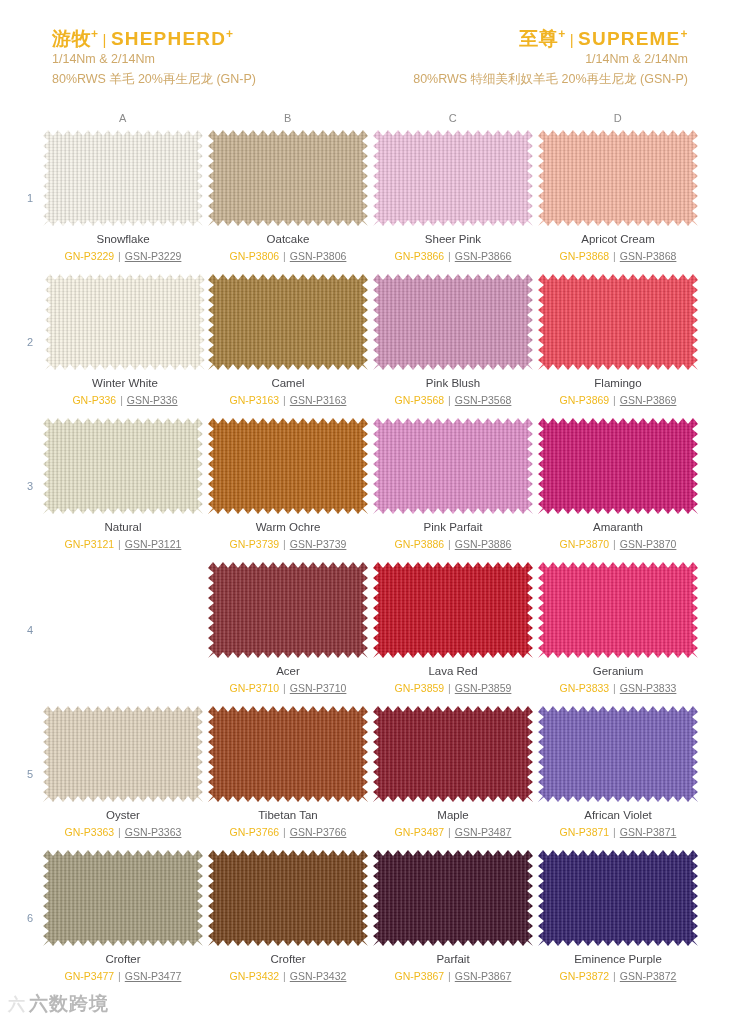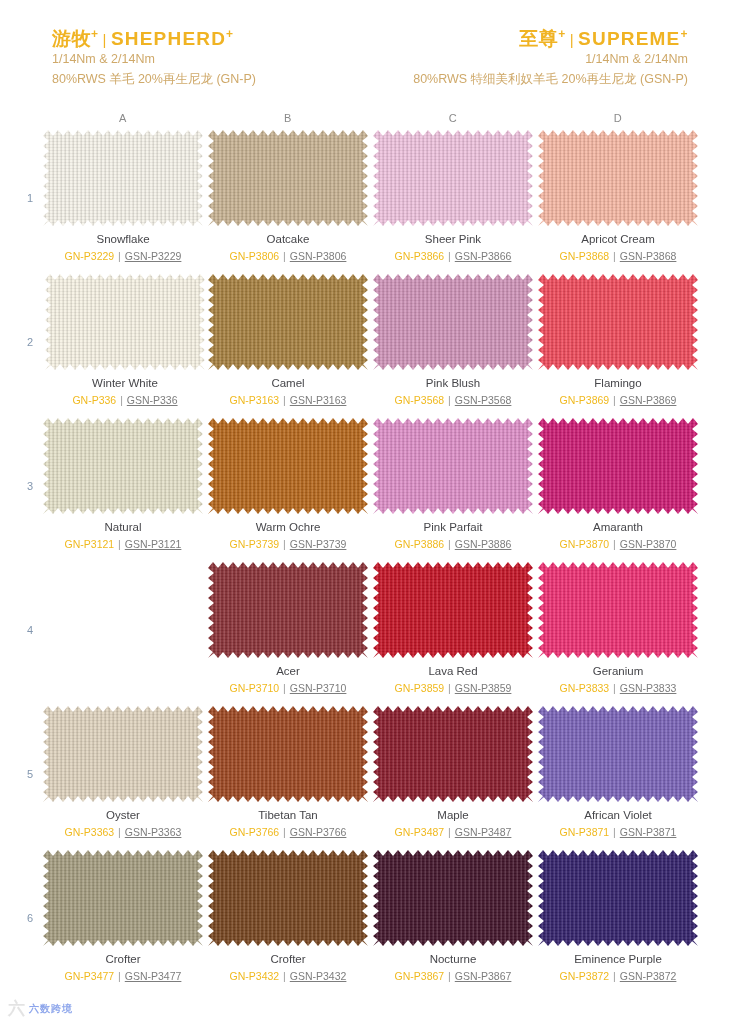--- a/index.html
+++ b/index.html
@@ -102,21 +102,21 @@
   .watermark{
     position:absolute;left:8px;bottom:4px;
     display:flex;align-items:center;gap:5px;
     opacity:.5;
   }
   .wm-logo{
     font-size:17px;color:#c9c9c9;font-weight:700;line-height:1;
     letter-spacing:-1px;
   }
   .wm-text{
-    font-size:10px;color:#1d4ed8;font-weight:700;letter-spacing:1px;
+    font-size:19px;color:#737373;font-weight:700;letter-spacing:1px;
   }
 </style>
 </head>
 <body>
 
 <div class="header">
 
   <div class="brand left">
     <div class="brand-title">
       <span class="cn">游牧</span><span class="sup">+</span><span class="sep">|</span><span class="en">SHEPHERD</span><span class="sup">+</span>
@@ -347,21 +347,21 @@
         </div>
         <div class="cell-name">Crofter</div>
         <div class="cell-code"><span class="code-gn">GN-P3432</span><span class="code-sep"> | </span><span class="code-gsn">GSN-P3432</span></div>
       </div>
       <div class="cell" style="left: 373px;">
         <div class="swatch-wrap">
           <div class="swatch-inner" style="background: rgb(67, 21, 43);">
             <div class="knit"></div>
           </div>
         </div>
-        <div class="cell-name">Nocturne</div>
+        <div class="cell-name">Parfait</div>
         <div class="cell-code"><span class="code-gn">GN-P3867</span><span class="code-sep"> | </span><span class="code-gsn">GSN-P3867</span></div>
       </div>
       <div class="cell" style="left: 538px;">
         <div class="swatch-wrap">
           <div class="swatch-inner" style="background: rgb(51, 33, 107);">
             <div class="knit"></div>
           </div>
         </div>
         <div class="cell-name">Eminence Purple</div>
         <div class="cell-code"><span class="code-gn">GN-P3872</span><span class="code-sep"> | </span><span class="code-gsn">GSN-P3872</span></div>

